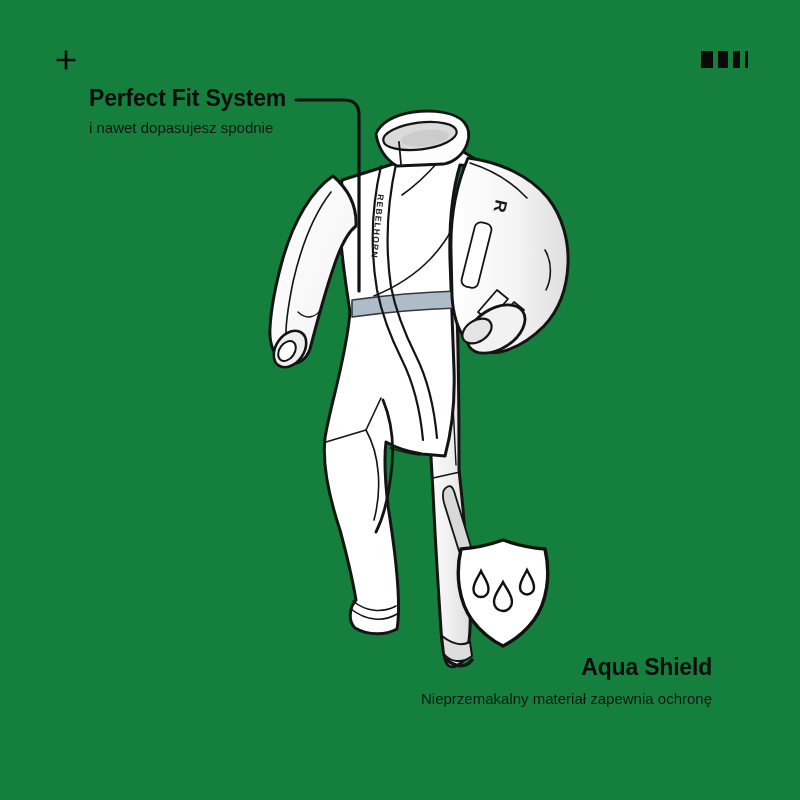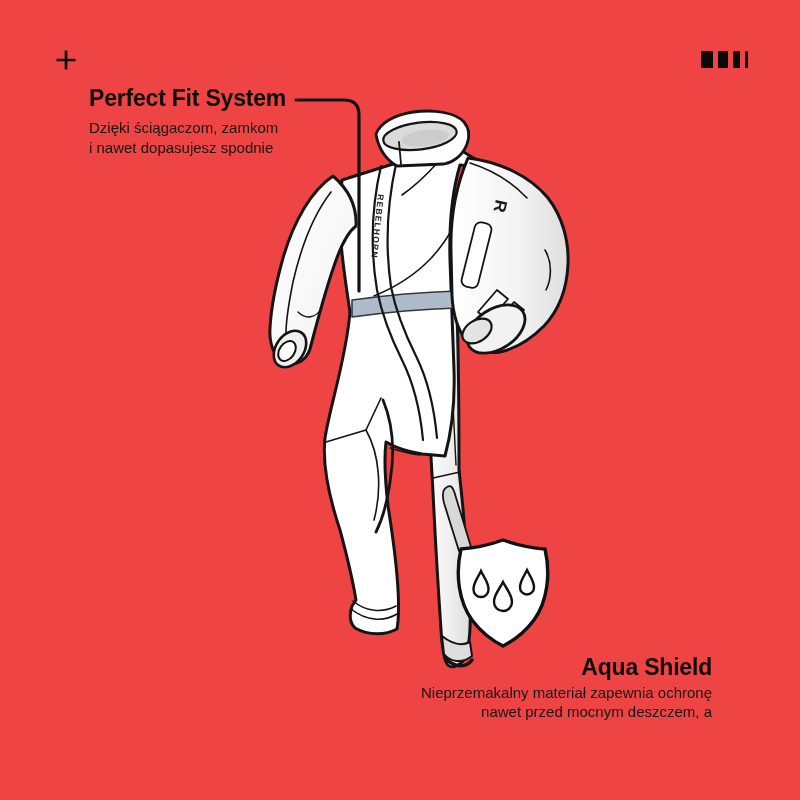--- a/index.html
+++ b/index.html
@@ -1,27 +1,27 @@
 <!DOCTYPE html>
 <html><head>
 <meta charset="utf-8">
 <style>
   html,body{margin:0;padding:0;}
   body{width:800px;height:800px;background:#ffffff;overflow:hidden;position:relative;
        font-family:"Liberation Sans","DejaVu Sans",sans-serif;color:#111;}
-  .page{position:absolute;inset:0;background:#ef4444;}
+  .page{position:absolute;inset:0;background:#15803d;}
   .plus{position:absolute;left:52px;top:46px;width:28px;height:28px;}
   .bars{position:absolute;top:51px;right:52px;height:17px;display:flex;align-items:stretch;gap:5px;}
   .bars .bar{background:#0a0a0a;height:17px;}
   .feature{position:absolute;}
   .feature h2{margin:0;font-size:23px;line-height:28px;font-weight:700;letter-spacing:-0.2px;color:#0d0d0d;}
   .feature .body{margin-top:6px;font-size:15px;line-height:20px;color:#141414;}
   .feature-left{left:89px;top:84px;text-align:left;}
   .feature-right{right:88px;top:653px;text-align:right;}
-  .feature-right .body{margin-top:2px;line-height:19px;}
+  .feature-right .body{margin-top:8px;line-height:19px;}
   svg.scene{position:absolute;left:0;top:0;}
   .stroke{fill:none;stroke:#141414;stroke-linecap:round;stroke-linejoin:round;}
 </style>
 </head>
 <body>
 
 <div class="page">
 
   <div class="plus">
     <svg width="28" height="28" viewBox="0 0 28 28">
@@ -32,30 +32,28 @@
   <div class="bars">
       <div class="bar" style="width: 12px;"></div>
       <div class="bar" style="width: 10px;"></div>
       <div class="bar" style="width: 7px;"></div>
       <div class="bar" style="width: 3px;"></div>
     </div>
 
   <div class="feature feature-left">
     <h2>Perfect Fit System</h2>
     <div class="body">
-      <div>Dzięki ściągaczom, zamkom</div>
       <div>i nawet dopasujesz spodnie</div>
     </div>
   </div>
 
   <div class="feature feature-right">
     <h2>Aqua Shield</h2>
     <div class="body">
       <div>Nieprzemakalny materiał zapewnia ochronę</div>
-      <div>nawet przed mocnym deszczem, a</div>
     </div>
   </div>
 
   <svg class="scene" width="800" height="800" viewBox="0 0 800 800">
     <defs>
       <linearGradient id="gArm" x1="0" y1="0" x2="1" y2="0">
         <stop offset="0" stop-color="#ffffff"></stop>
         <stop offset="0.55" stop-color="#f4f4f4"></stop>
         <stop offset="1" stop-color="#dedede"></stop>
       </linearGradient>

